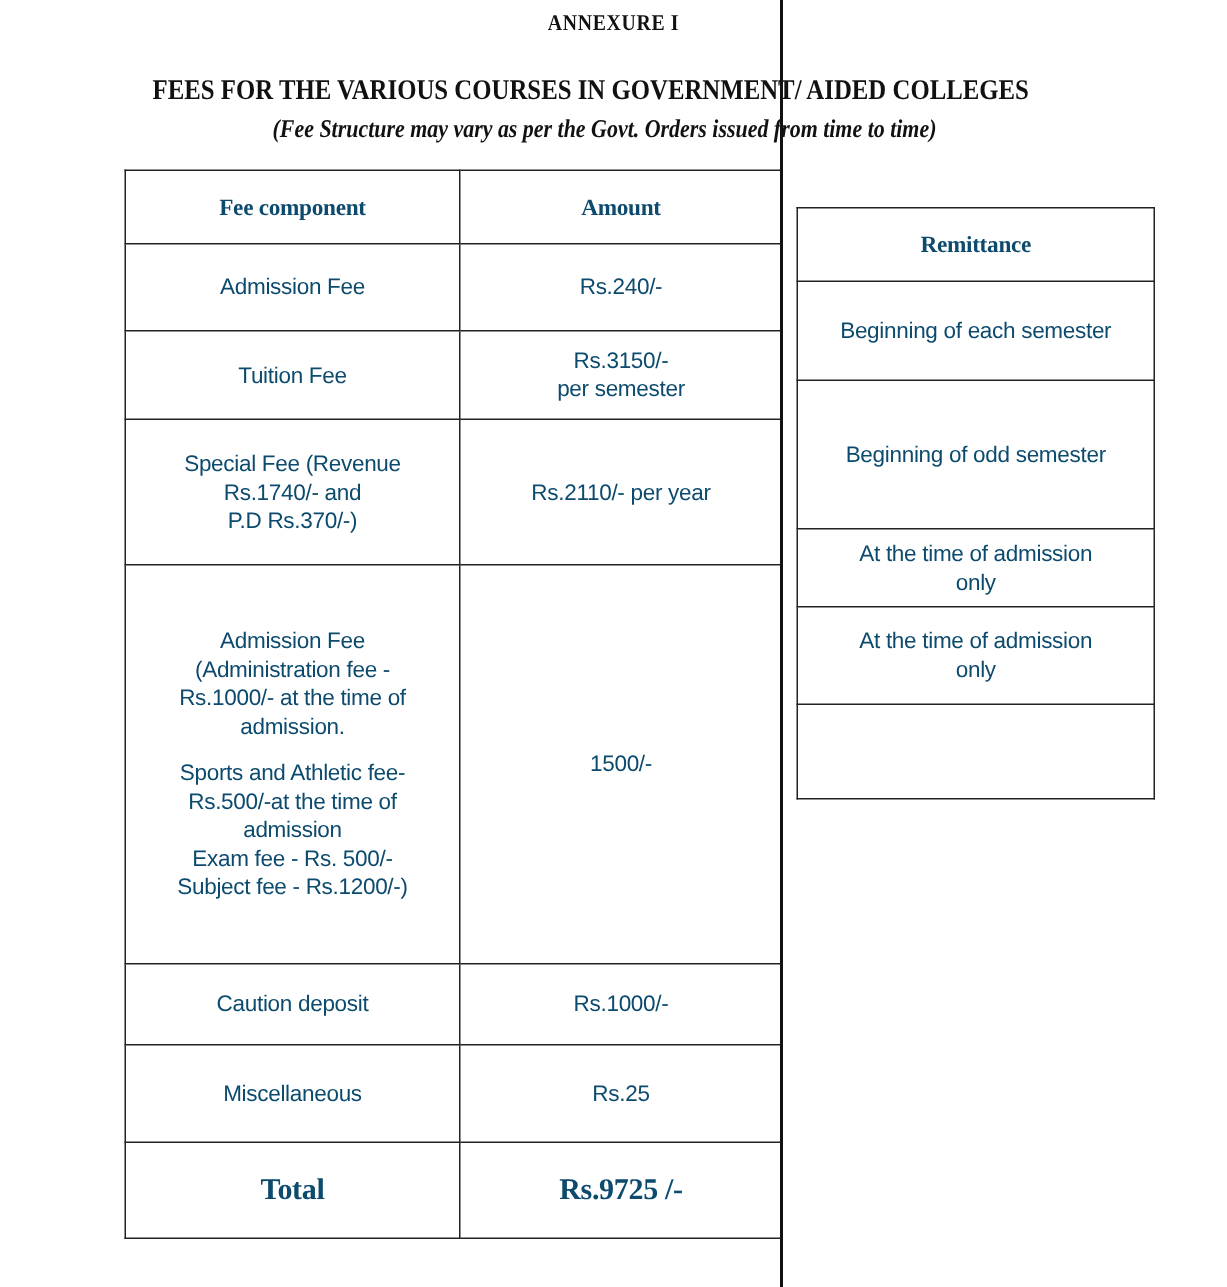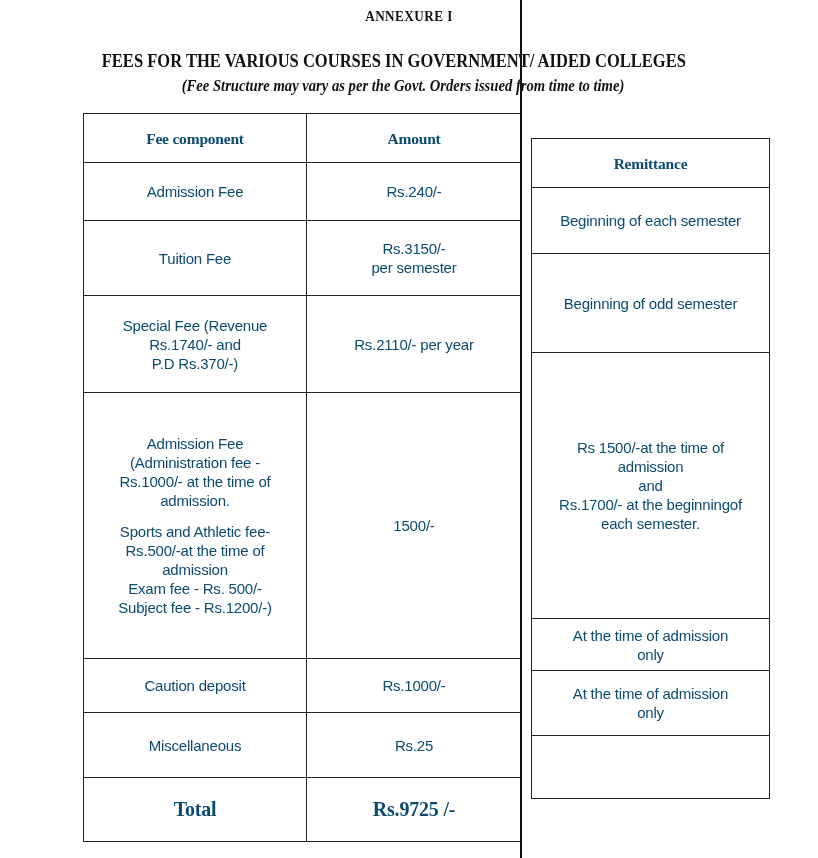--- a/index.html
+++ b/index.html
@@ -114,21 +114,21 @@
     <td class="hdr">Amount</td>
   </tr>
   <tr style="height:58px">
     <td>
       <span class="cell-line">Admission Fee</span>
     </td>
     <td>
       <span class="cell-line">Rs.240/-</span>
     </td>
   </tr>
-  <tr style="height:75px">
+  <tr style="height:59px">
     <td>
       <span class="cell-line">Tuition Fee</span>
     </td>
     <td>
       <span class="cell-line">Rs.3150/-</span>
       <span class="cell-line">per semester</span>
     </td>
   </tr>
   <tr style="height:97px">
     <td>
@@ -191,29 +191,20 @@
   <tr style="height:66px">
     <td>
       <span class="cell-line">Beginning of each semester</span>
     </td>
   </tr>
   <tr style="height:99px">
     <td>
       <span class="cell-line">Beginning of odd semester</span>
     </td>
   </tr>
-  <tr style="height:266px">
-    <td style="padding:0;">
-      <span class="cell-line">Rs 1500/-at the time of</span>
-      <span class="cell-line">admission</span>
-      <span class="cell-line">and</span>
-      <span class="cell-line">Rs.1700/- at the beginningof</span>
-      <span class="cell-line">each semester.</span>
-    </td>
-  </tr>
   <tr style="height:52px">
     <td>
       <span class="cell-line">At the time of admission</span>
       <span class="cell-line">only</span>
     </td>
   </tr>
   <tr style="height:65px">
     <td>
       <span class="cell-line">At the time of admission</span>
       <span class="cell-line">only</span>

